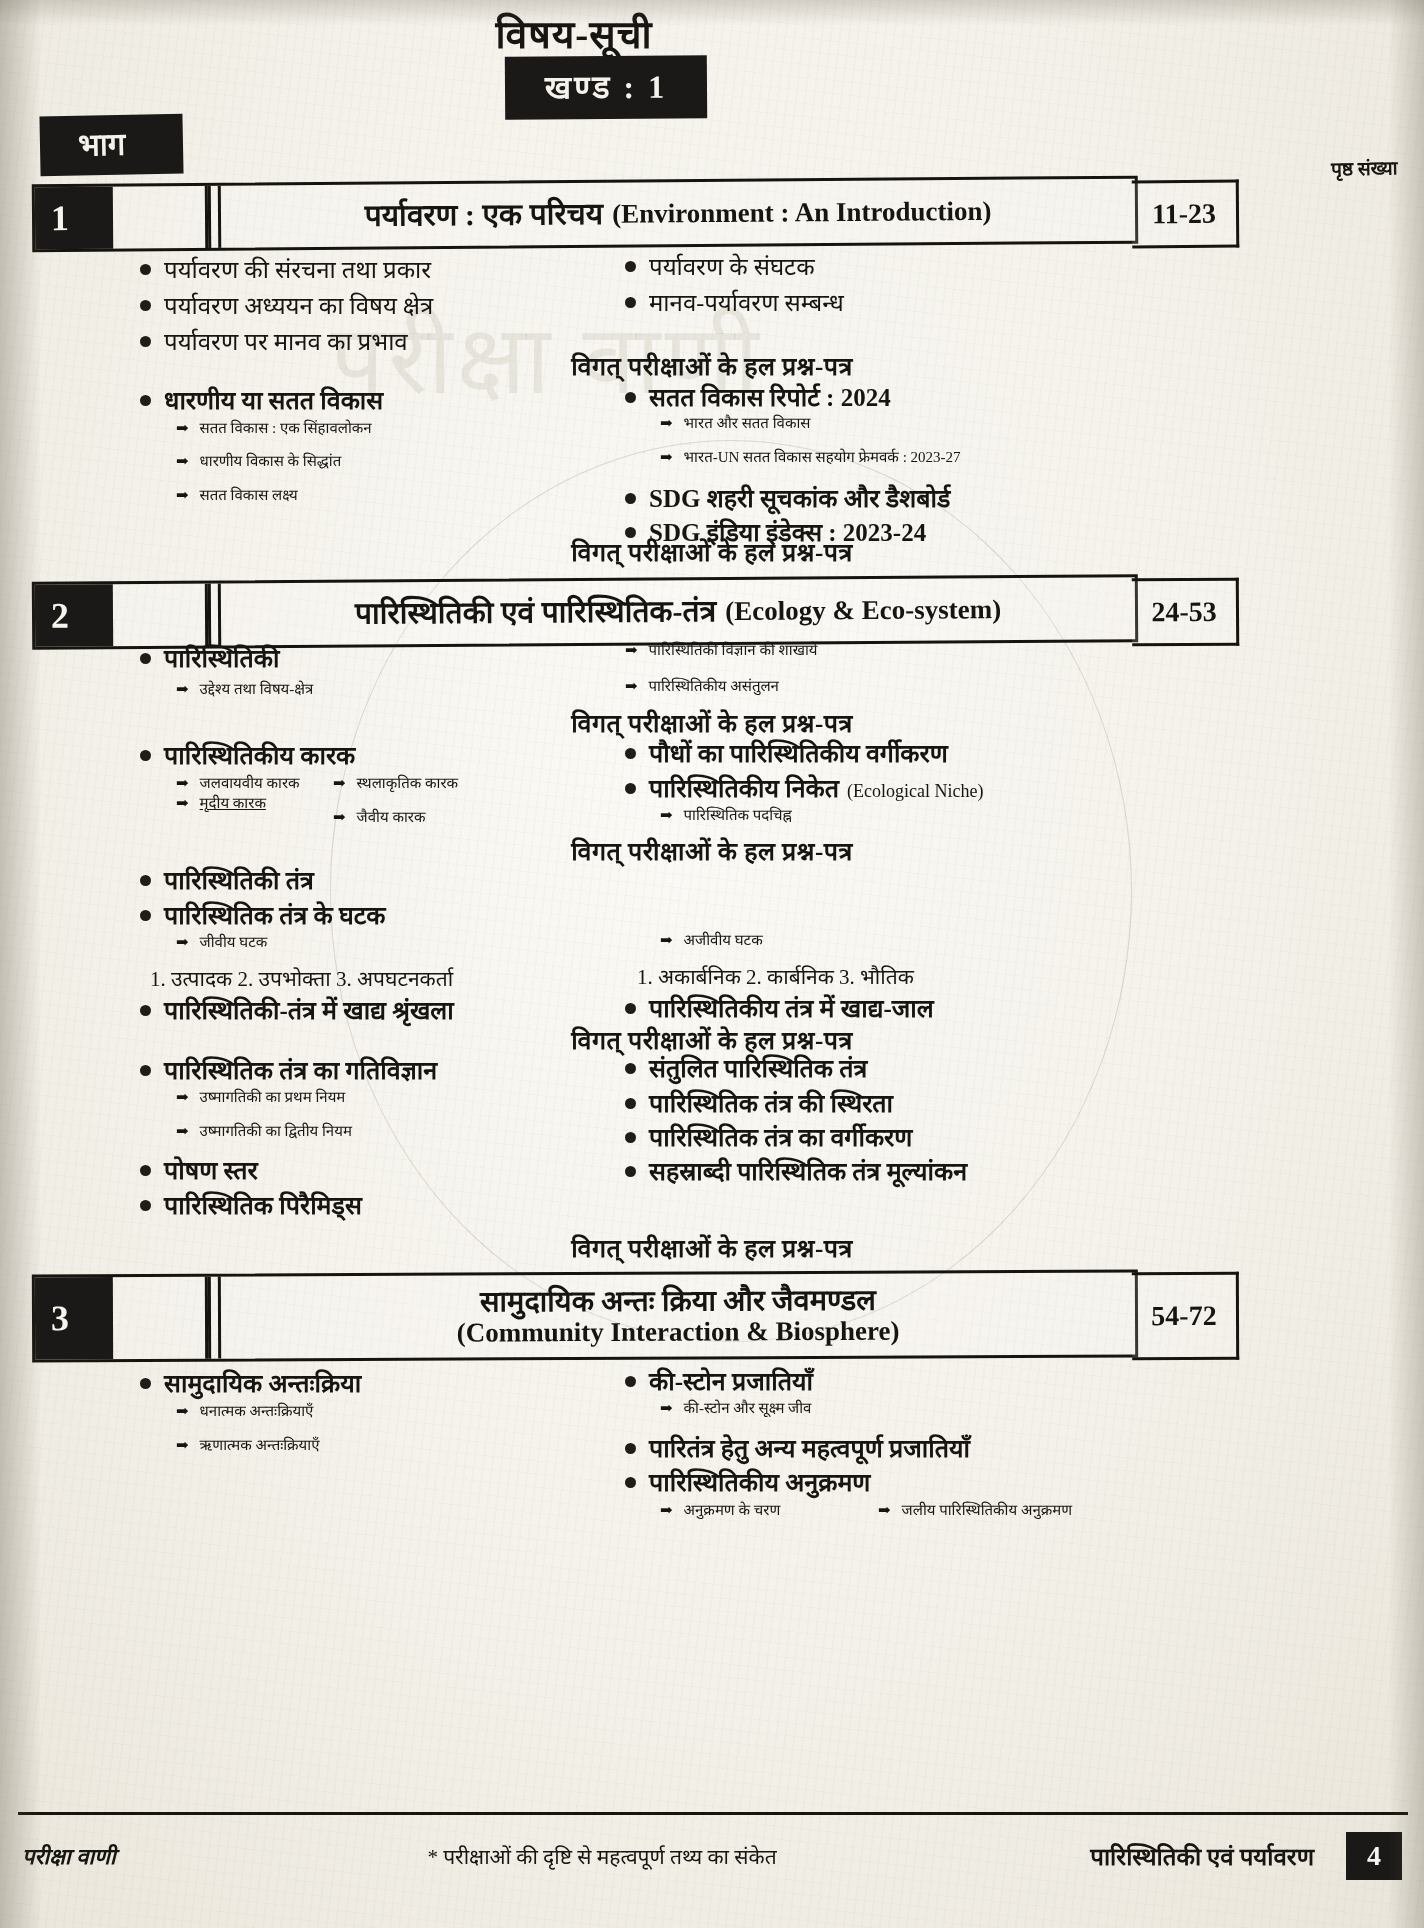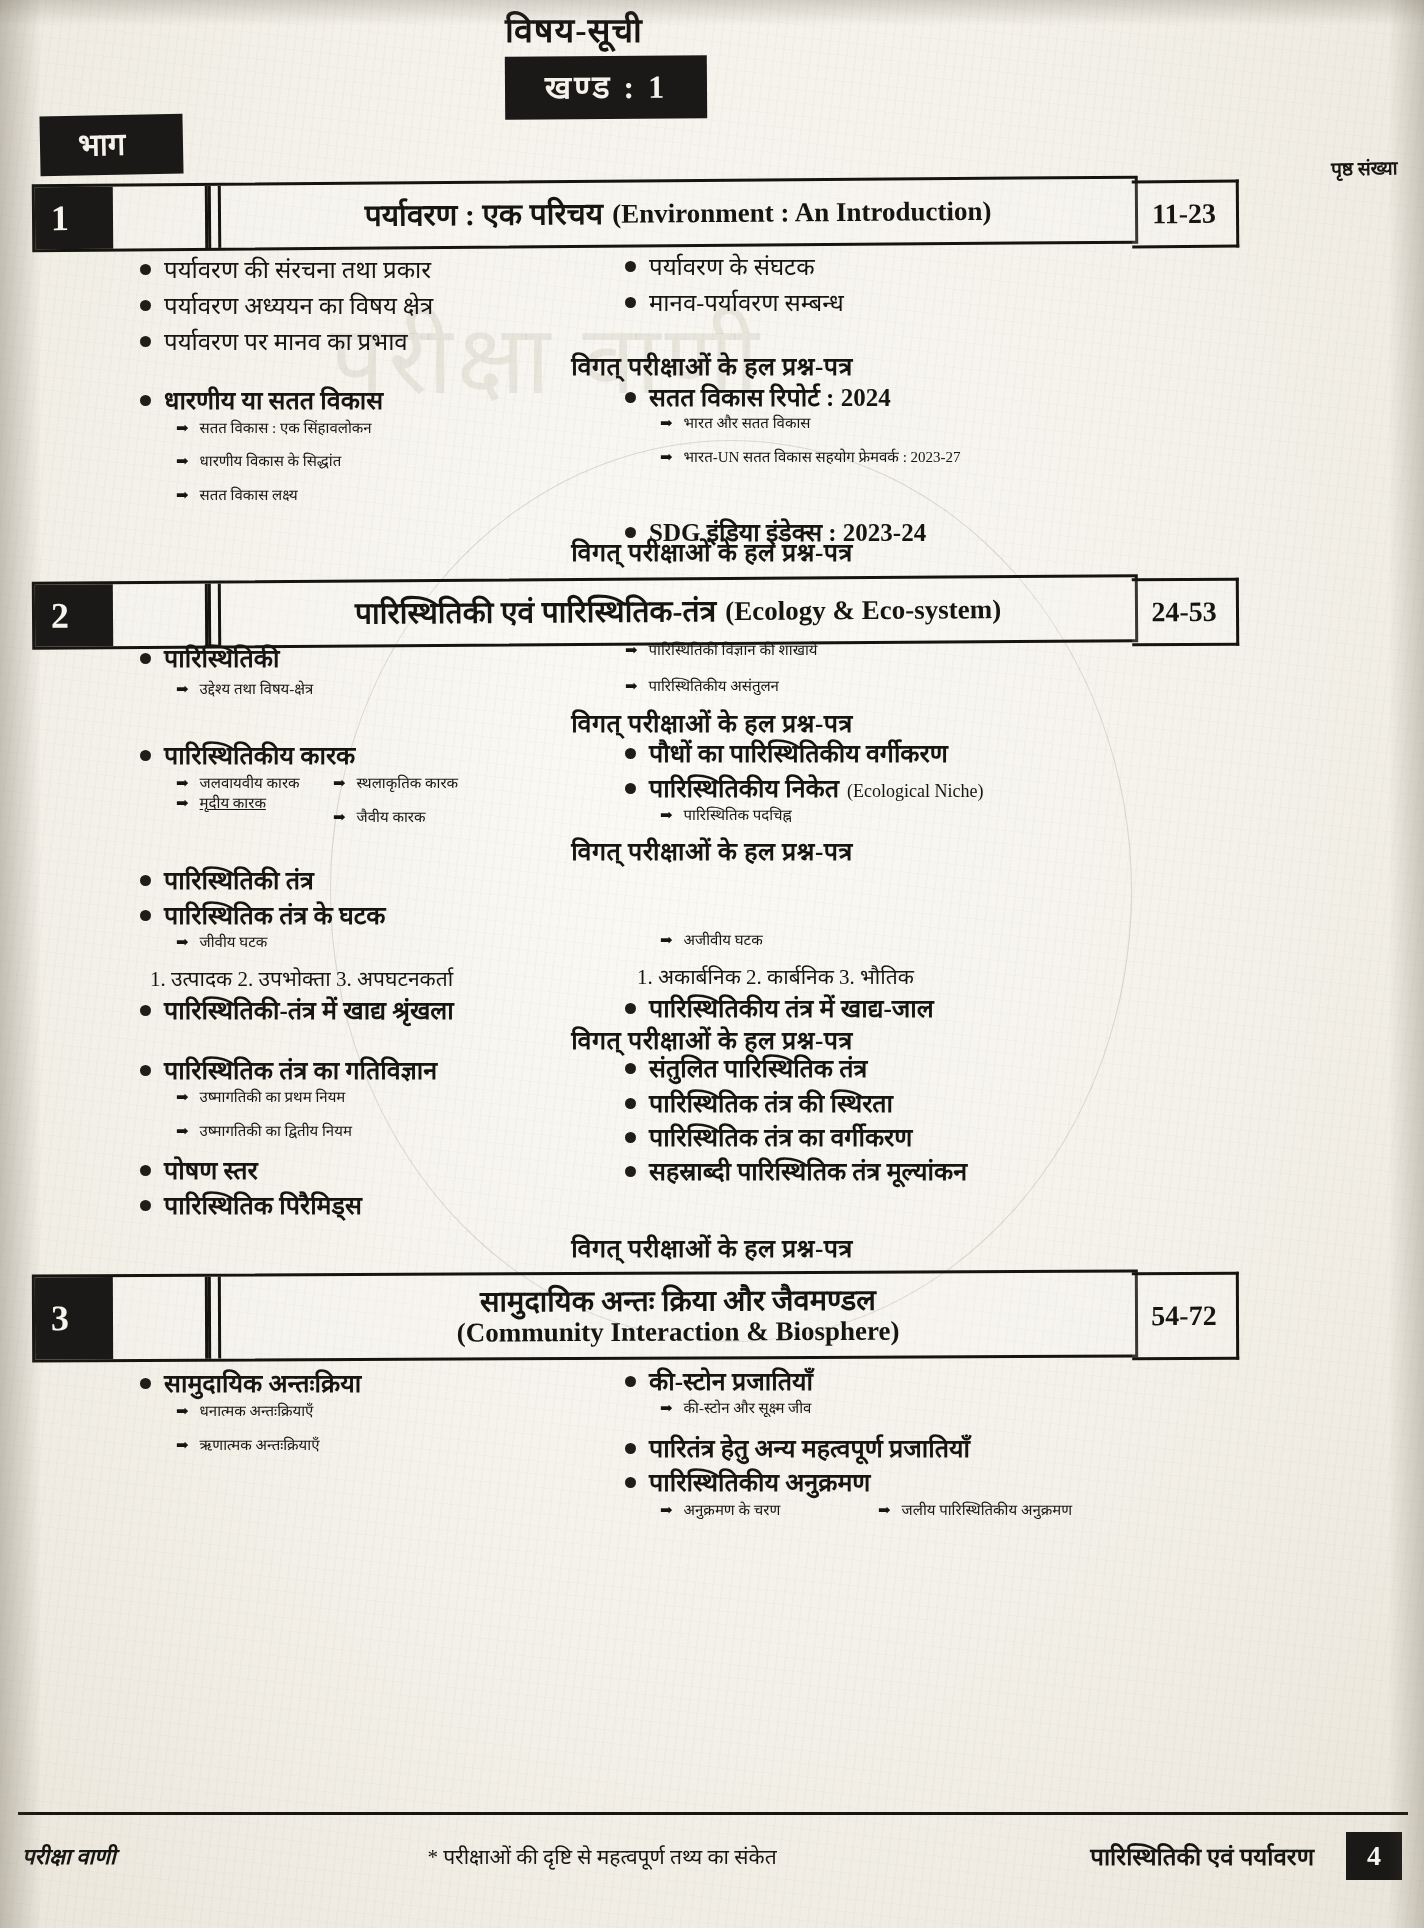--- a/index.html
+++ b/index.html
@@ -44,21 +44,21 @@
     background:linear-gradient(270deg, rgba(90,82,66,.26), rgba(120,112,95,.02));pointer-events:none;}
   .edge-top{position:absolute;left:0;top:0;width:1424px;height:26px;
     background:linear-gradient(180deg, rgba(90,82,66,.22), rgba(120,112,95,0));pointer-events:none;}
 
   .content{position:absolute;left:0;top:0;width:1424px;height:1928px;}
 
   
   .doc-title{
     position:absolute;left:0;top:6px;width:1148px;text-align:center;
     font-family:"Liberation Serif","DejaVu Serif",serif;
-    font-weight:bold;font-size:34px;letter-spacing:1px;
+    font-weight:bold;font-size:39px;letter-spacing:1px;
   }
   .khand-badge{
     position:absolute;left:505px;top:56px;
     background:#1b1917;color:#f5f2ec;
     font-family:"Liberation Serif","DejaVu Serif",serif;
     font-weight:bold;font-size:32px;
     padding:8px 40px 12px 40px;
     letter-spacing:3px;
     transform:rotate(-.4deg);
   }
@@ -197,20 +197,21 @@
   <div class="solved" style="top:348px;">विगत् परीक्षाओं के हल प्रश्न-पत्र</div>
 
   <div class="item lvl1" style="left:140px;top:382px;"><span class="dot"></span><span>धारणीय या सतत विकास</span></div>
   <div class="item lvl2" style="left:176px;top:417px;"><span class="arw">➡</span><span>सतत विकास : एक सिंहावलोकन</span></div>
   <div class="item lvl2" style="left:176px;top:450px;"><span class="arw">➡</span><span>धारणीय विकास के सिद्धांत</span></div>
   <div class="item lvl2" style="left:176px;top:484px;"><span class="arw">➡</span><span>सतत विकास लक्ष्य</span></div>
 
   <div class="item lvl1" style="left:625px;top:379px;"><span class="dot"></span><span>सतत विकास रिपोर्ट : 2024</span></div>
   <div class="item lvl2" style="left:660px;top:412px;text-align:right;"><span class="arw">➡</span><span>भारत और सतत विकास</span></div>
   <div class="item lvl2" style="left:660px;top:446px;"><span class="arw">➡</span><span>भारत-UN सतत विकास सहयोग फ्रेमवर्क : 2023-27</span></div>
+  <div class="item lvl1" style="left:625px;top:480px;"><span class="dot"></span><span>SDG शहरी सूचकांक और डैशबोर्ड</span></div>
   <div class="item lvl1" style="left:625px;top:514px;"><span class="dot"></span><span>SDG इंडिया इंडेक्स : 2023-24</span></div>
 
   <div class="solved" style="top:534px;">विगत् परीक्षाओं के हल प्रश्न-पत्र</div>
 
   <div class="chapter-bar" style="top:578px;transform:rotate(-.4deg);">
     <div class="ch-num">2</div>
     <div class="ch-gap"></div>
     <div class="ch-rule"></div>
     <div class="ch-title">
       <span>पारिस्थितिकी एवं पारिस्थितिक-तंत्र</span>

